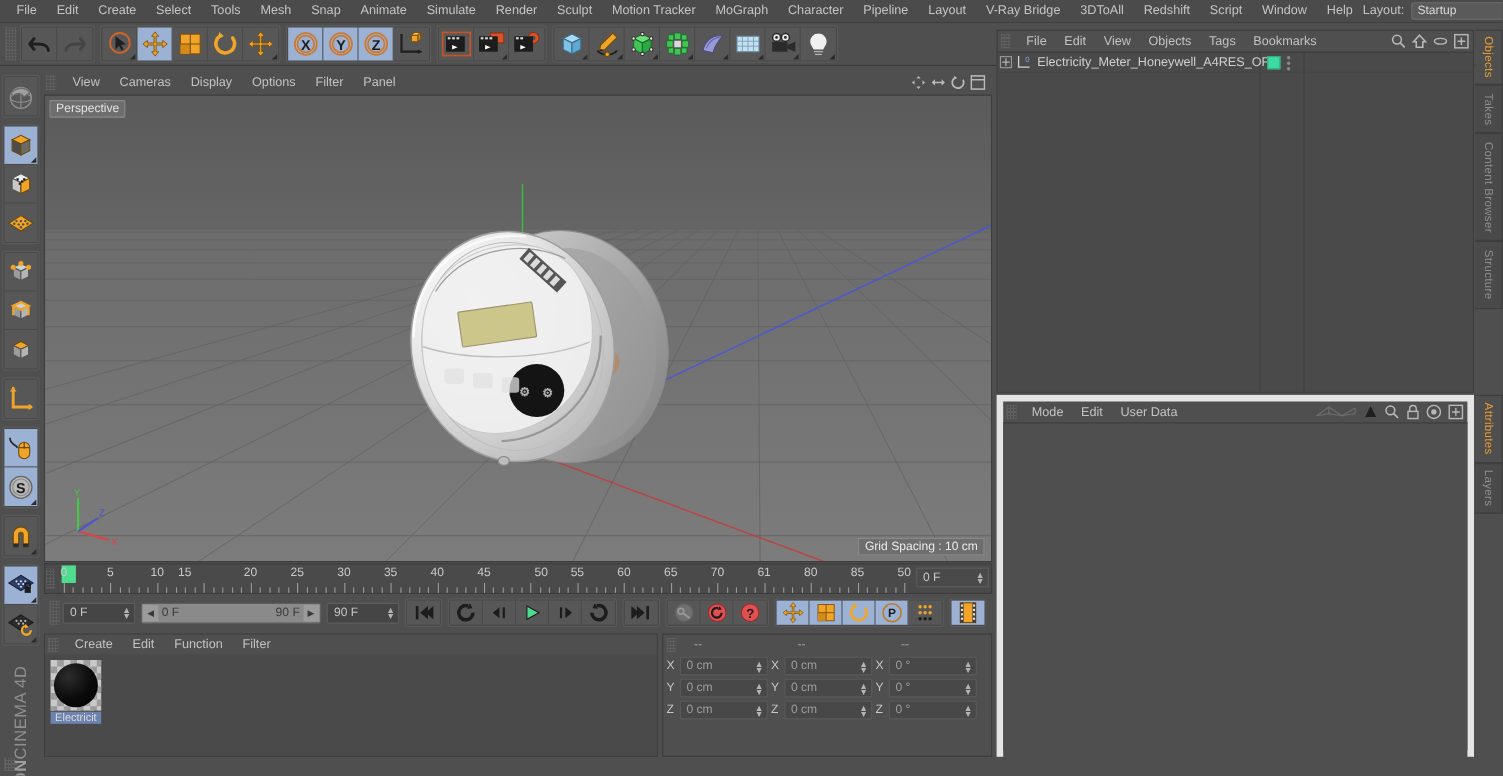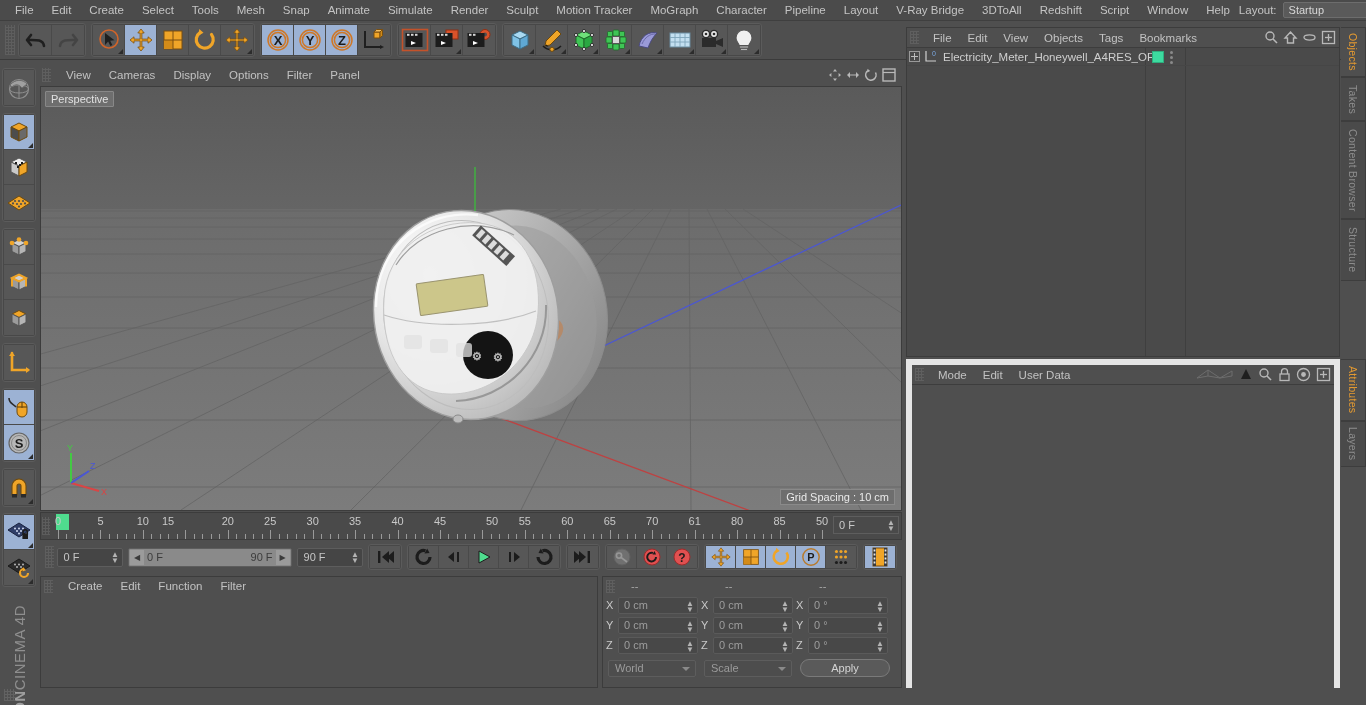--- a/index.html
+++ b/index.html
@@ -1135,20 +1135,28 @@
   </div>
 
   <div class="matmgr">
     <div class="mat-head">
       <div class="grip2"></div>
       <div class="mmi">Create</div>
       <div class="mmi">Edit</div>
       <div class="mmi">Function</div>
       <div class="mmi">Filter</div>
     </div>
+    <div class="mat-body">
+      <div class="matchip">
+        <div class="matswatch">
+          <div class="matball"></div>
+        </div>
+        <div class="matname">Electricit</div>
+      </div>
+    </div>
   </div>
 
   <div class="coords">
     <div class="co-head">
       <div class="grip2"></div>
       <span class="ch" style="left:28px;">--</span>
       <span class="ch" style="left:122px;">--</span>
       <span class="ch" style="left:216px;">--</span>
     </div>
 
@@ -1172,31 +1180,20 @@
 
     <div class="co-row">
       <span class="co-ax">Z</span>
       <div class="co-in"><span>0 cm</span><span class="spin">▲<br>▼</span></div>
       <span class="co-ax">Z</span>
       <div class="co-in"><span>0 cm</span><span class="spin">▲<br>▼</span></div>
       <span class="co-ax">Z</span>
       <div class="co-in"><span>0 °</span><span class="spin">▲<br>▼</span></div>
     </div>
 
-    <div class="co-foot">
-      <div class="co-sel">
-        <span>World</span>
-        <span class="caret"></span>
-      </div>
-      <div class="co-sel">
-        <span>Scale</span>
-        <span class="caret"></span>
-      </div>
-      <div class="applybtn">Apply</div>
-    </div>
   </div>
 
   <div class="objmgr">
     <div class="om-head">
       <div class="grip2"></div>
       <div class="omi">File</div>
       <div class="omi">Edit</div>
       <div class="omi">View</div>
       <div class="omi">Objects</div>
       <div class="omi">Tags</div>

